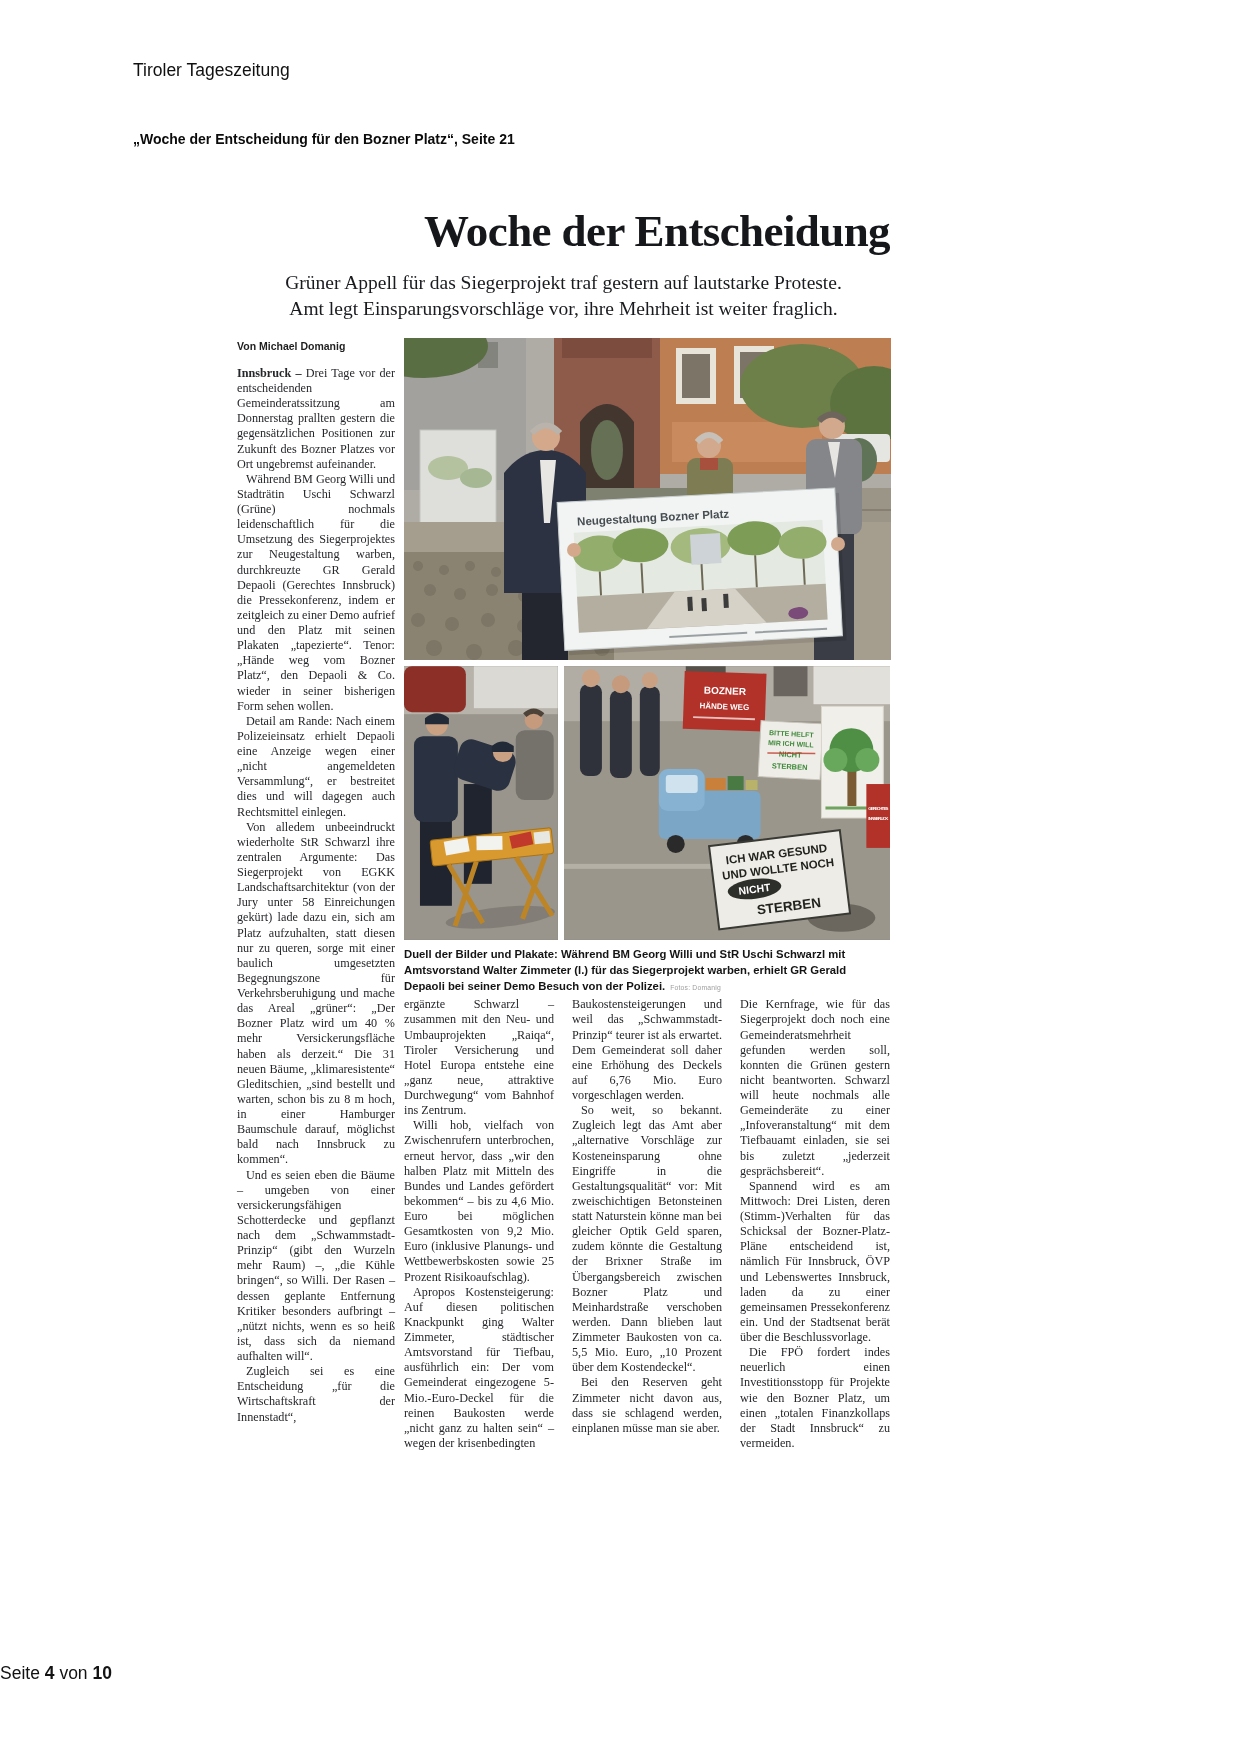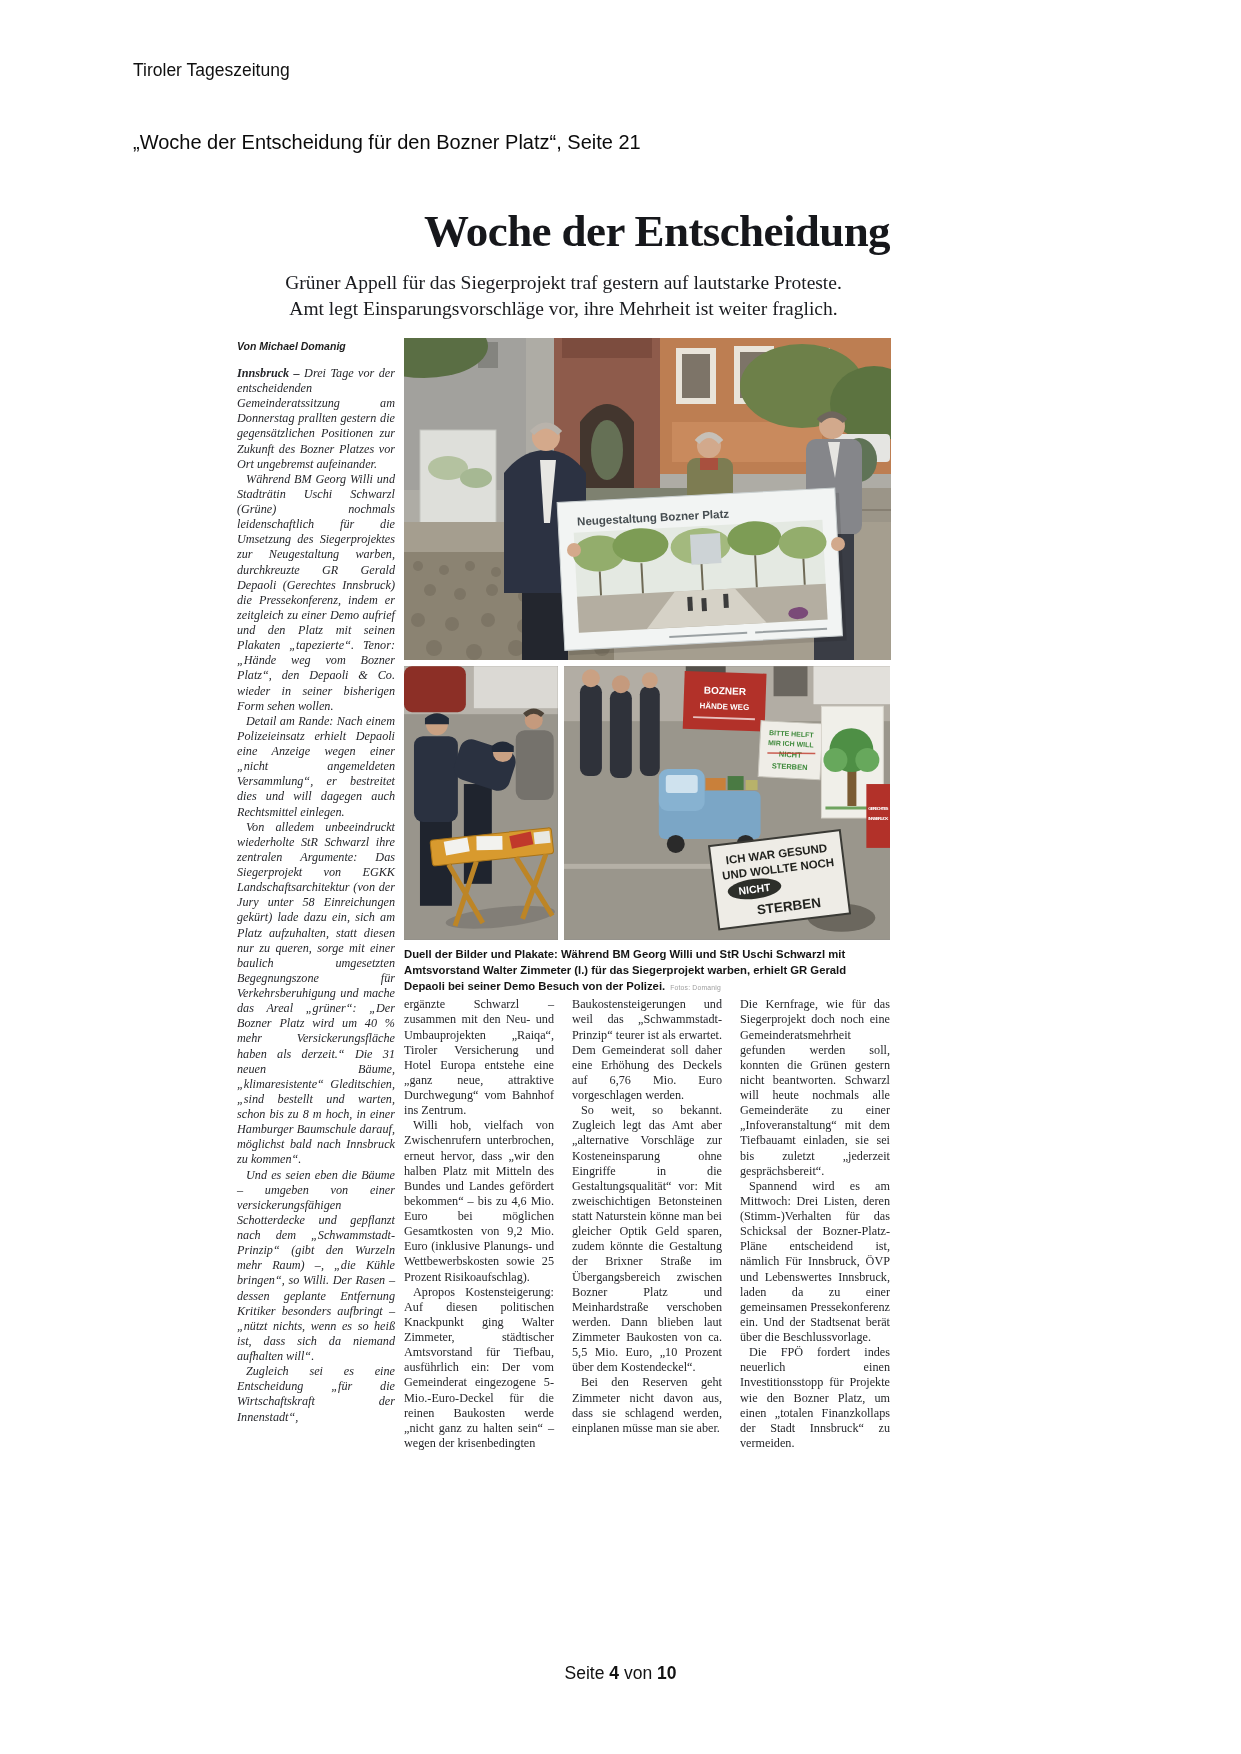--- a/index.html
+++ b/index.html
@@ -2,55 +2,55 @@
 <html lang="de"><head>
 <meta charset="utf-8">
 <style>
   html,body{margin:0;padding:0;}
   body{
     width:1241px;height:1754px;position:relative;background:#ffffff;
     font-family:"Liberation Sans", sans-serif;color:#1a1a1a;overflow:hidden;
   }
   .masthead{position:absolute;left:133px;top:60px;font-size:17.5px;color:#101010;}
   .masthead b{font-weight:normal;}
-  .doc-heading{position:absolute;left:133px;top:131px;font-size:20px;font-weight:normal;color:#0b0b0b;}
+  .doc-heading{position:absolute;left:133px;top:131px;font-size:14px;font-weight:bold;color:#0b0b0b;}
 
   .clipping{position:absolute;left:237px;top:206px;width:653px;}
   .headline{
     font-family:"Liberation Serif", serif;font-weight:600;font-size:45px;line-height:1.13;
     text-align:right;color:#16171b;letter-spacing:-0.6px;margin:0;
   }
   .subhead{
     font-family:"Liberation Serif", serif;font-size:19.5px;line-height:1.36;
     text-align:center;color:#1a1b1f;margin-top:13px;
   }
   .article-body{display:flex;gap:9px;margin-top:15px;}
   .col{
     font-family:"Liberation Serif", serif;font-size:12.2px;line-height:1.24;
     text-align:justify;color:#26272b;hyphens:auto;-webkit-hyphens:auto;
   }
-  .col1{flex:0 0 158px;width:158px;font-style:italic;}
+  .col1{flex:0 0 158px;width:158px;}
   .byline{font-family:"Liberation Sans", sans-serif;font-weight:bold;font-size:10.5px;color:#1e1e1e;margin:2px 0 13px 0;}
   .para{margin:0;}
   .para + .para{text-indent:9px;}
   .dateline{font-weight:bold;}
   .right-wrap{flex:1;min-width:0;}
   .photo{display:block;background:#888;}
   .main-photo{width:487px;height:322px;}
   .small-row{display:flex;gap:6px;margin-top:6px;}
   .photo-police{width:154px;height:274px;}
   .photo-demo{width:327px;height:274px;}
   .caption{
     margin-top:7px;font-family:"Liberation Sans", sans-serif;font-weight:bold;
     font-size:11.3px;line-height:1.4;color:#141414;text-align:left;
   }
   .credit{font-weight:normal;font-size:6.8px;color:#9e9e9e;margin-left:5px;letter-spacing:.2px;}
   .bottom-cols{display:flex;gap:18px;margin-top:3px;}
   .bottom-cols .col{flex:1;min-width:0;}
-  .page-footer{position:absolute;top:1663px;left:0;width:100%;text-align:center;font-size:17.5px;color:#121212;}
+  .page-footer{position:absolute;top:1663px;left:0;width:100%;font-size:17.5px;color:#121212;}
   .page-footer b{font-weight:bold;}
   svg text{font-family:"Liberation Sans", sans-serif;}
 </style>
 </head>
 <body>
 
 <div class="masthead"><b>Tiroler</b><span> Tageszeitung</span></div>
 
 <div class="doc-heading">„Woche der Entscheidung für den Bozner Platz“, Seite 21</div>
 

